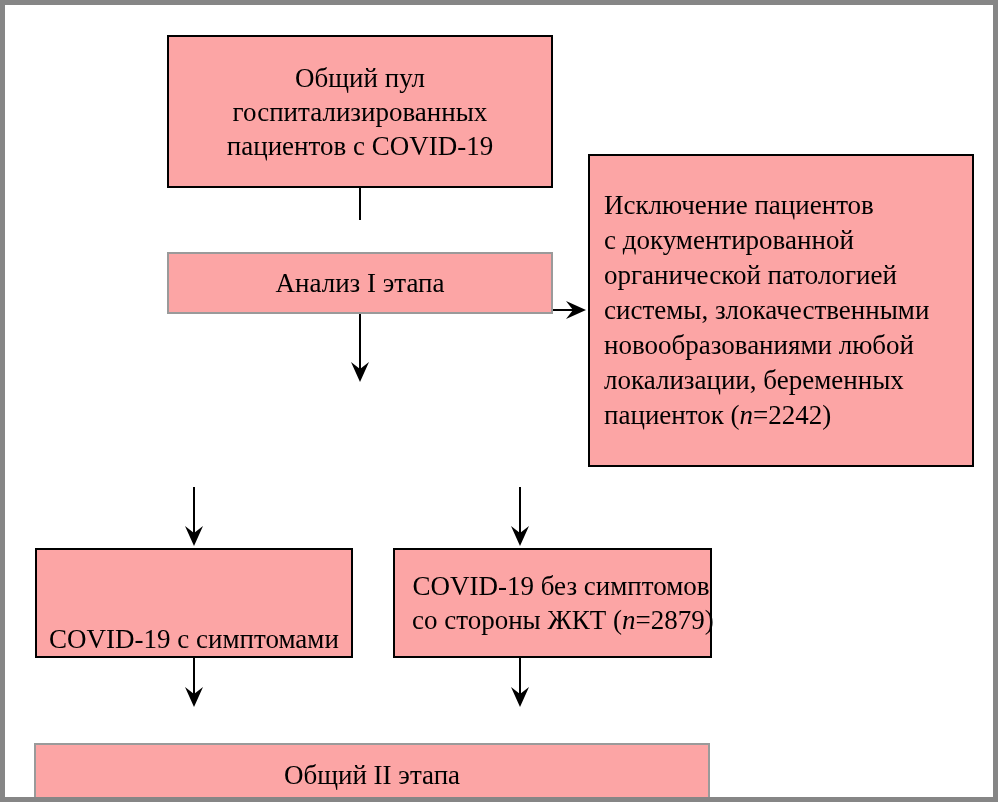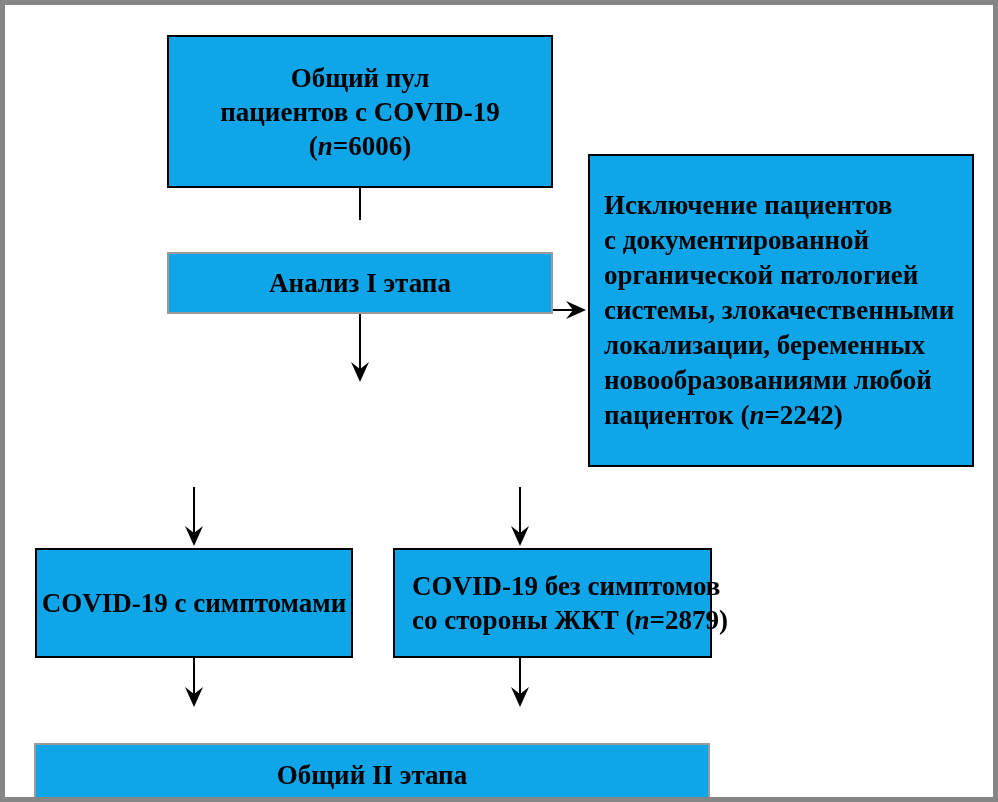--- a/index.html
+++ b/index.html
@@ -10,42 +10,41 @@
     box-sizing: border-box;
     background: #ffffff;
     border: 5px solid #868686;
     font-family: "Liberation Serif", "DejaVu Serif", serif;
     color: #000000;
     overflow: hidden;
   }
   .box {
     position: absolute;
     box-sizing: border-box;
-    background: #0ea5e9;
+    background: #fca5a5;
     display: flex;
     flex-direction: column;
     justify-content: center;
     font-size: 27px;
     line-height: 34px;
     text-align: center;
-    font-weight: bold;
   }
   .black-border { border: 2px solid #000000; }
   .gray-border  { border: 2px solid #9a9a9a; margin-top: 34px; }
   .box .line { white-space: nowrap; }
   .n-it { font-style: italic; }
 
   
   #pool-box      { left: 162px; top: 30px;  width: 386px; height: 153px; }
   #stage1-box    { left: 162px; top: 213px; width: 386px; height: 62px;  }
   #exclusion-box { left: 583px; top: 149px; width: 386px; height: 313px;
                    text-align: left; padding-left: 14px; padding-right: 4px;
                    line-height: 35px; justify-content: center; }
   #cohort-box    { left: 162px; top: 378px; width: 386px; height: 106px; }
-  #gi-box        { left: 30px;  top: 543px; width: 318px; height: 110px; }
+  #gi-box        { left: 30px;  top: 543px; width: 318px; height: 110px; justify-content: flex-end; }
   #nogi-box      { left: 388px; top: 543px; width: 319px; height: 110px; padding-left: 17px; }
   #stage2-box    { left: 29px;  top: 704px; width: 676px; height: 63px;  }
 
   #connectors {
     position: absolute;
     left: 0; top: 0;
     width: 988px; height: 792px;
     pointer-events: none;
   }
 </style>
@@ -72,35 +71,35 @@
 
     <line x1="189" y1="651" x2="189" y2="689" stroke="#000000" stroke-width="2"></line>
     <path d="M 189 702 L 180 682 L 189 689 L 198 682 Z" fill="#000000"></path>
 
     <line x1="515" y1="651" x2="515" y2="689" stroke="#000000" stroke-width="2"></line>
     <path d="M 515 702 L 506 682 L 515 689 L 524 682 Z" fill="#000000"></path>
   </svg>
 
   <div class="box black-border" id="pool-box">
     <div class="line"><span>Общий пул</span></div>
+    <div class="line"><span>госпитализированных</span></div>
     <div class="line"><span>пациентов с COVID-19</span></div>
-    <div class="line"><span>(</span><span class="n-it">n</span><span>=6006)</span></div>
   </div>
 
   <div class="box gray-border" id="stage1-box">
     <div class="line">Анализ I этапа</div>
   </div>
 
   <div class="box black-border" id="exclusion-box">
     <div class="line"><span>Исключение пациентов</span></div>
     <div class="line"><span>с документированной</span></div>
     <div class="line"><span>органической патологией</span></div>
     <div class="line"><span>системы, злокачественными</span></div>
+    <div class="line"><span>новообразованиями любой</span></div>
     <div class="line"><span>локализации, беременных</span></div>
-    <div class="line"><span>новообразованиями любой</span></div>
     <div class="line"><span>пациенток (</span><span class="n-it">n</span><span>=2242)</span></div>
   </div>
 
 
   <div class="box black-border" id="gi-box">
     <div class="line"><span>COVID-19 с симптомами</span></div>
   </div>
 
   <div class="box black-border" id="nogi-box">
     <div class="line"><span>COVID-19 без симптомов</span></div>

